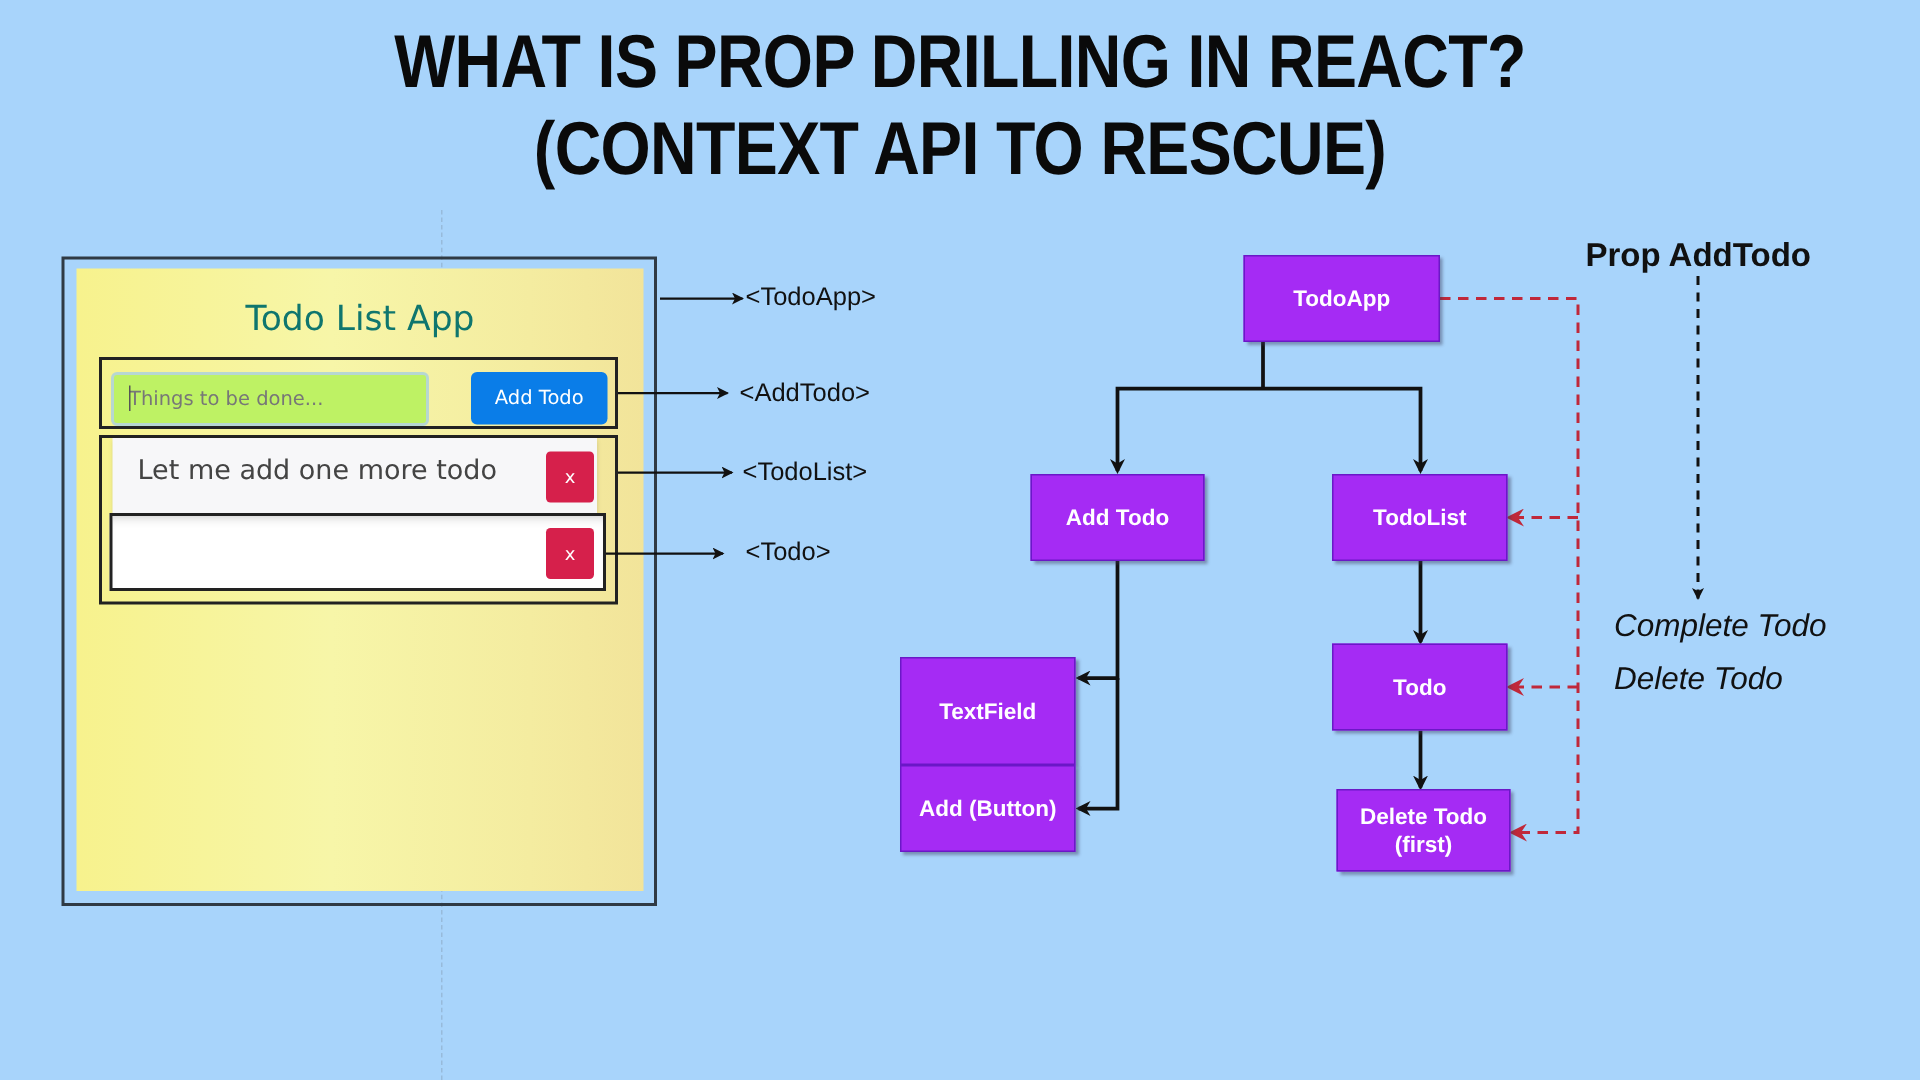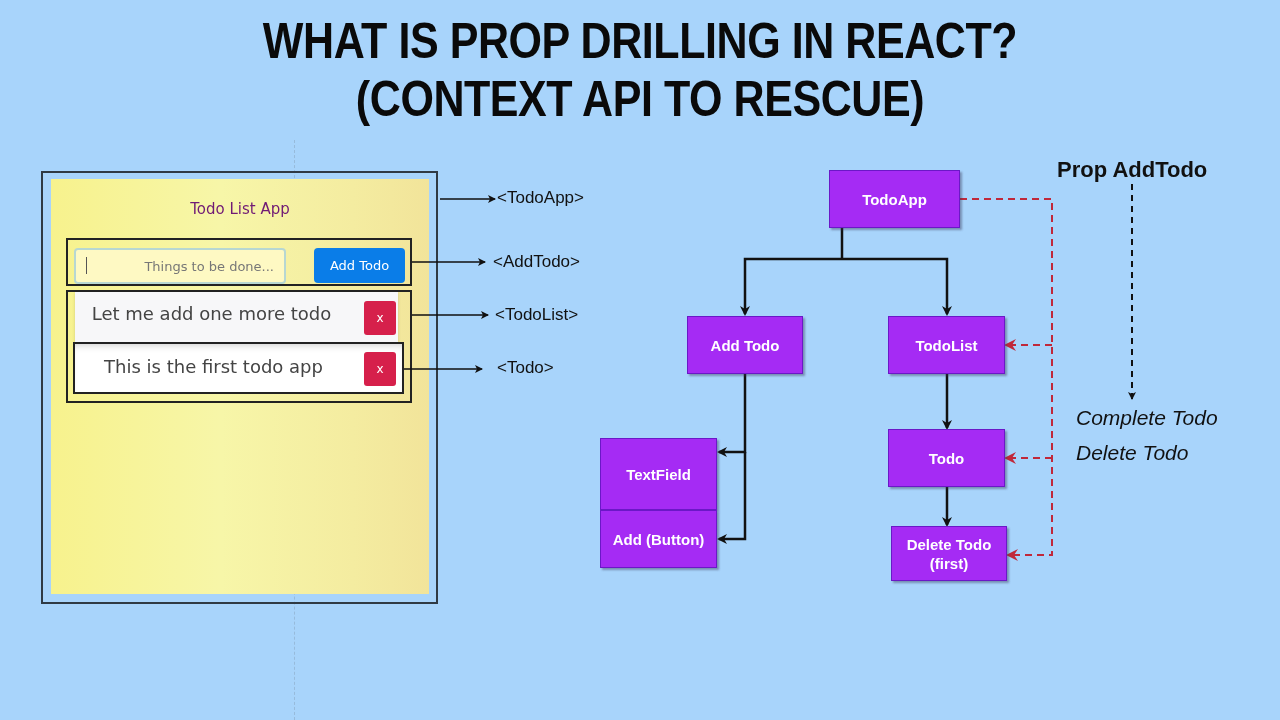--- a/index.html
+++ b/index.html
@@ -20,27 +20,27 @@
 
   .guide { position: absolute; left: 294px; top: 140px; width: 0; height: 580px;
     border-left: 1px dashed rgba(120,140,160,0.35); }
 
   
   .app-frame { position: absolute; left: 41px; top: 171px; width: 397px; height: 433px;
     border: 2px solid #2f3a44; box-sizing: border-box; }
   .app-card { position: absolute; left: 51px; top: 179px; width: 378px; height: 415px;
     background: linear-gradient(90deg, #f7f28d 0%, #f7f6a8 45%, #f4eca0 80%, #f2e49a 100%); }
   .app-title { position: absolute; left: 51px; top: 200px; width: 378px; text-align: center;
-    font-family: "DejaVu Sans", sans-serif; font-size: 15px; color: #701a75; }
+    font-family: "DejaVu Sans", sans-serif; font-size: 23px; color: #0f766e; }
   .addtodo-frame { position: absolute; left: 66px; top: 238px; width: 346px; height: 48px;
     border: 2px solid #222; box-sizing: border-box; }
   .todo-input { position: absolute; left: 74px; top: 248px; width: 212px; height: 36px;
-    background: #fef9c3; border: 2px solid #b7d7d2; border-radius: 4px; box-sizing: border-box;
+    background: #bef264; border: 2px solid #b7d7d2; border-radius: 4px; box-sizing: border-box;
     font-family: "DejaVu Sans", sans-serif; font-size: 13px; color: #777; padding: 0 10px;
-    outline: none; text-align: right; }
+    outline: none; }
   .todo-input::placeholder { color: #777; }
   .caret { position: absolute; left: 86px; top: 257px; width: 1px; height: 17px; background: #555; }
   .add-btn { position: absolute; left: 314px; top: 248px; width: 91px; height: 35px;
     background: #0a7de8; color: #fff; border: none; border-radius: 4px;
     font-family: "DejaVu Sans", sans-serif; font-size: 13px; }
   .todolist-frame { position: absolute; left: 66px; top: 290px; width: 346px; height: 113px;
     border: 2px solid #222; box-sizing: border-box; }
   .todo-item { position: absolute; background: #f7f7f9; box-sizing: border-box;
     box-shadow: 0 1px 3px rgba(0,0,0,0.15); }
   .todo-item-1 { left: 75px; top: 292px; width: 323px; height: 50px; }
@@ -84,21 +84,20 @@
 <input class="todo-input" type="text" placeholder="Things to be done..." style="">
 <div class="caret"></div>
 <button class="add-btn">Add Todo</button>
 <div class="todolist-frame"></div>
 
 <div class="todo-item todo-item-1">
   <div class="todo-text">Let me add one more todo</div>
   <button class="del-btn">x</button>
 </div>
 <div class="todo-item todo-item-2">
-  <div class="todo-text">This is the first todo app</div>
   <button class="del-btn">x</button>
 </div>
 
 <svg class="diagram" width="1280" height="720">
   <defs>
     <marker id="arrB" markerWidth="10" markerHeight="10" refX="8" refY="5" orient="auto" markerUnits="userSpaceOnUse">
       <path d="M0,0 L10,5 L0,10 L3,5 Z" fill="#111"></path>
     </marker>
     <marker id="arrS" markerWidth="8" markerHeight="8" refX="7" refY="4" orient="auto" markerUnits="userSpaceOnUse">
       <path d="M0,0 L8,4 L0,8 L2,4 Z" fill="#111"></path>

